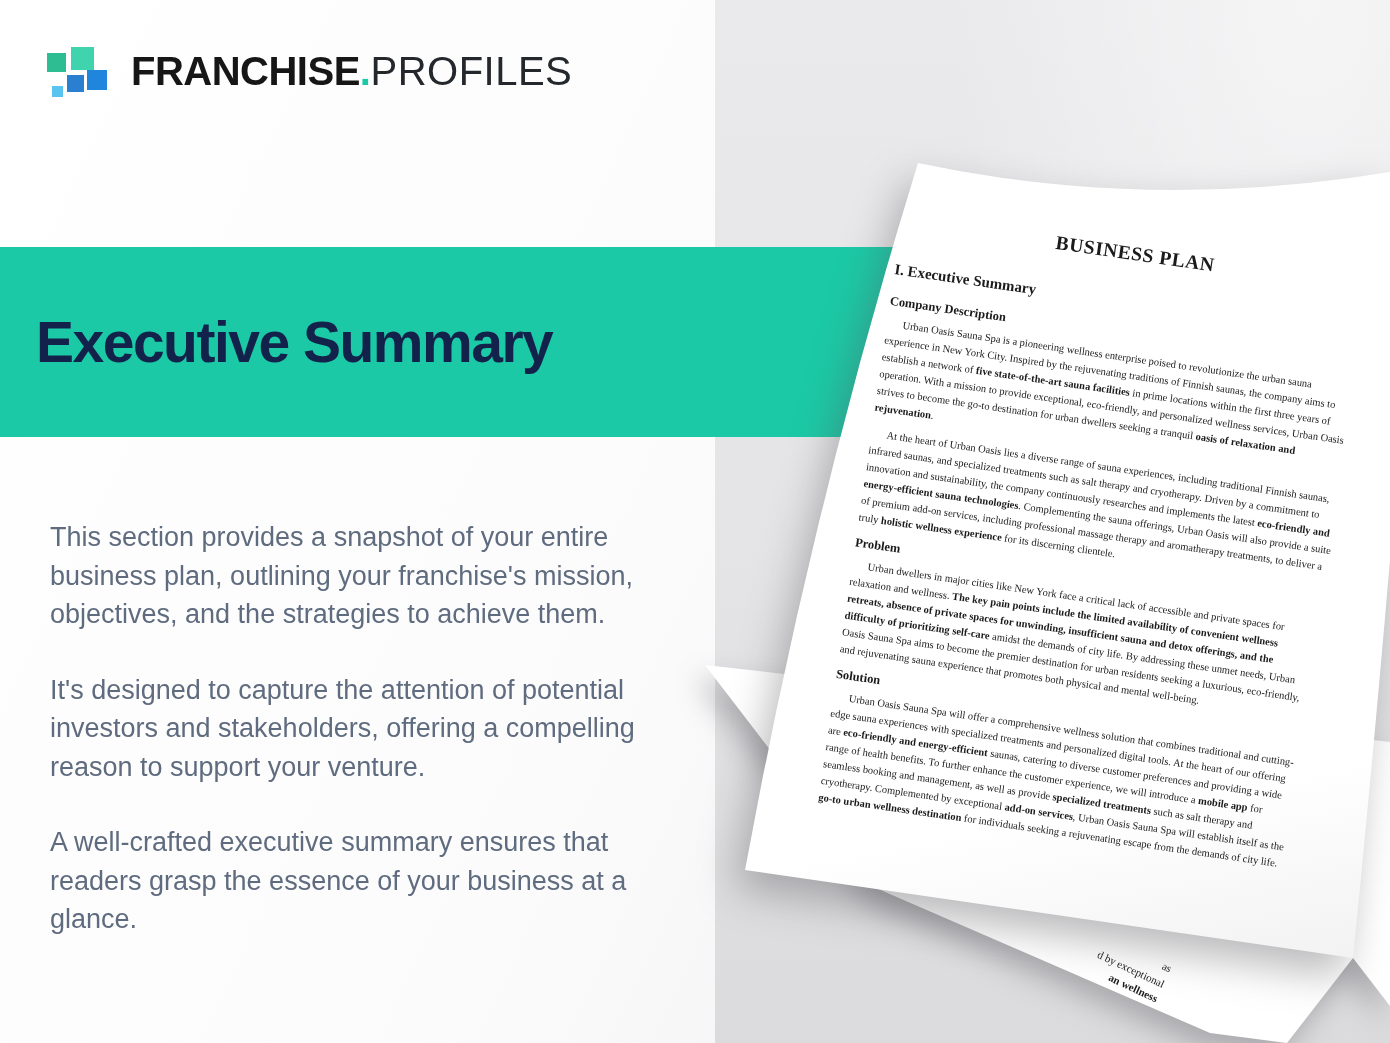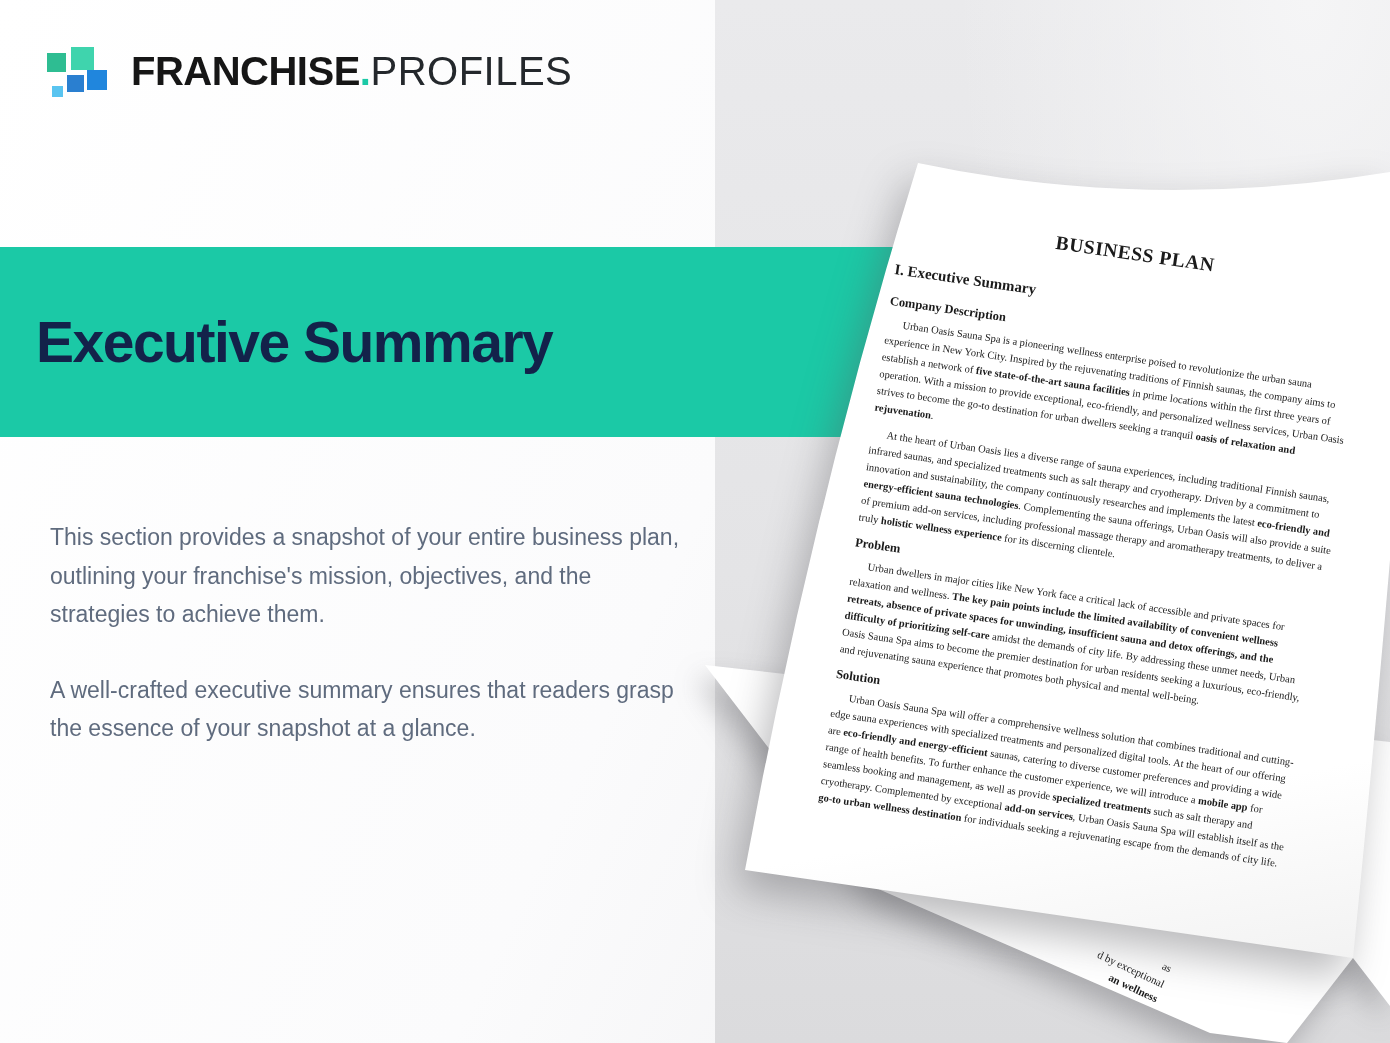--- a/index.html
+++ b/index.html
@@ -34,21 +34,21 @@
   .logo-text .dot{font-weight:800;color:var(--teal);}
   .logo-text .light{font-weight:400;color:#24282c;letter-spacing:0.5px;}
 
   
   .banner{position:absolute;left:0;top:247px;width:906px;height:190px;background:var(--teal);
     display:flex;align-items:center;padding-left:36px;z-index:2;}
   .banner h1{font-size:57px;font-weight:800;letter-spacing:-1.5px;color:var(--navy);}
 
   
   .intro{position:absolute;left:50px;top:518px;width:645px;z-index:2;}
-  .intro p{font-size:23px;line-height:38.5px;color:var(--body-gray);margin-bottom:37px;}
+  .intro p{font-size:27px;line-height:38.5px;color:var(--body-gray);margin-bottom:37px;}
 
   
   .sheet2-wrap{position:absolute;inset:0;z-index:3;
     filter:drop-shadow(-8px 14px 14px rgba(95,95,100,0.40));}
   .sheet2{position:absolute;inset:0;
     clip-path:path("M 705 665 L 1390 742 L 1390 1006 L 1353 958 L 1287 1043 L 1210 1033 L 876 888 Z");
     background:linear-gradient(160deg,#d9d9da 0%,#f2f2f3 30%,#ffffff 55%);}
   .sheet2-frag{position:absolute;left:948px;top:856px;width:250px;
     transform:rotate(25deg);transform-origin:0 0;
     font-family:"Liberation Serif",serif;font-size:11px;line-height:16.5px;
@@ -94,21 +94,22 @@
       <span class="bold">FRANCHISE</span><span class="dot">.</span><span class="light">PROFILES</span>
     </div>
   </div>
 
   <div class="banner">
     <h1>Executive Summary</h1>
   </div>
 
   <div class="intro">
     <p>This section provides a snapshot of your entire business plan, outlining your franchise's mission, objectives, and the strategies to achieve them.</p>
-    <p>A well-crafted executive summary ensures that readers grasp the essence of your snapshot at a glance.</p>
+    <p>It's designed to capture the attention of potential investors and stakeholders, offering a compelling reason to support your venture.</p>
+    <p>A well-crafted executive summary ensures that readers grasp the essence of your business at a glance.</p>
   </div>
 
   <div class="sheet2-wrap">
     <div class="sheet2">
       <div class="sheet2-frag-left">
           <div><span>a</span></div>
           <div><span>de</span></div>
         </div>
       <div class="sheet2-frag">
           <div><span>as</span></div>

